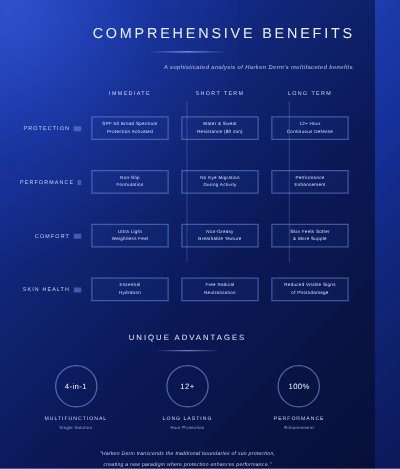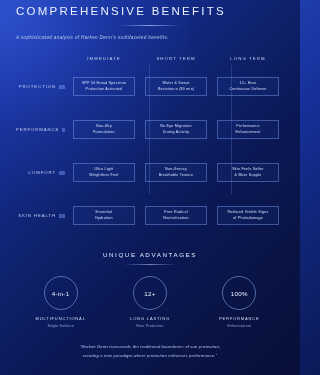--- a/index.html
+++ b/index.html
@@ -12,21 +12,21 @@
     position:relative;
   }
   #glow {
     position:absolute; left:-70px; top:-80px; width:260px; height:300px;
     background: radial-gradient(circle at 30% 30%, rgba(58,96,230,0.55) 0%, rgba(40,70,190,0.22) 42%, rgba(0,0,0,0) 72%);
     pointer-events:none;
   }
   .page { position:relative; width:300px; height:375px; padding:0 16px; }
 
   
-  .hdr { text-align:left; padding-top:5px; }
+  .hdr { text-align:right; padding-top:21px; }
   .hdr-title {
     font-size:11.5px; letter-spacing:2.25px; font-weight:400;
     color:#e9f0ff;
   }
   .hdr-rule {
     width:62px; height:1px; margin:8px auto 0;
     background:linear-gradient(90deg, rgba(150,180,255,0) 0%, rgba(175,200,255,0.75) 50%, rgba(150,180,255,0) 100%);
   }
   .hdr-sub {
     margin-top:9px; font-size:4.6px; font-style:italic; letter-spacing:0.35px;

